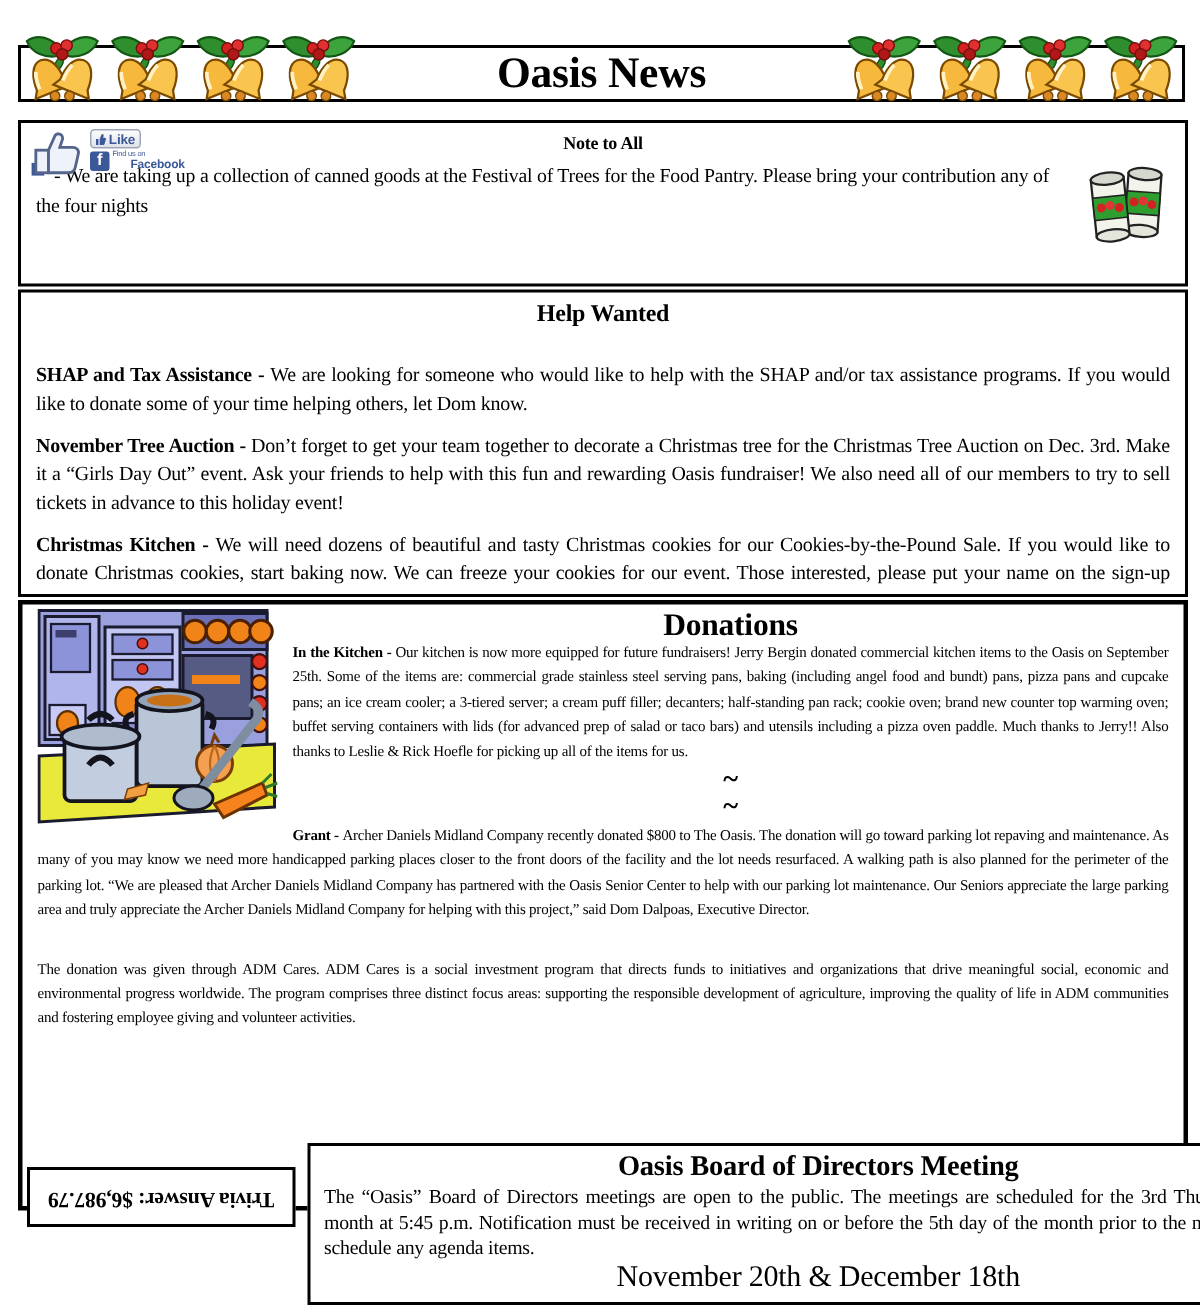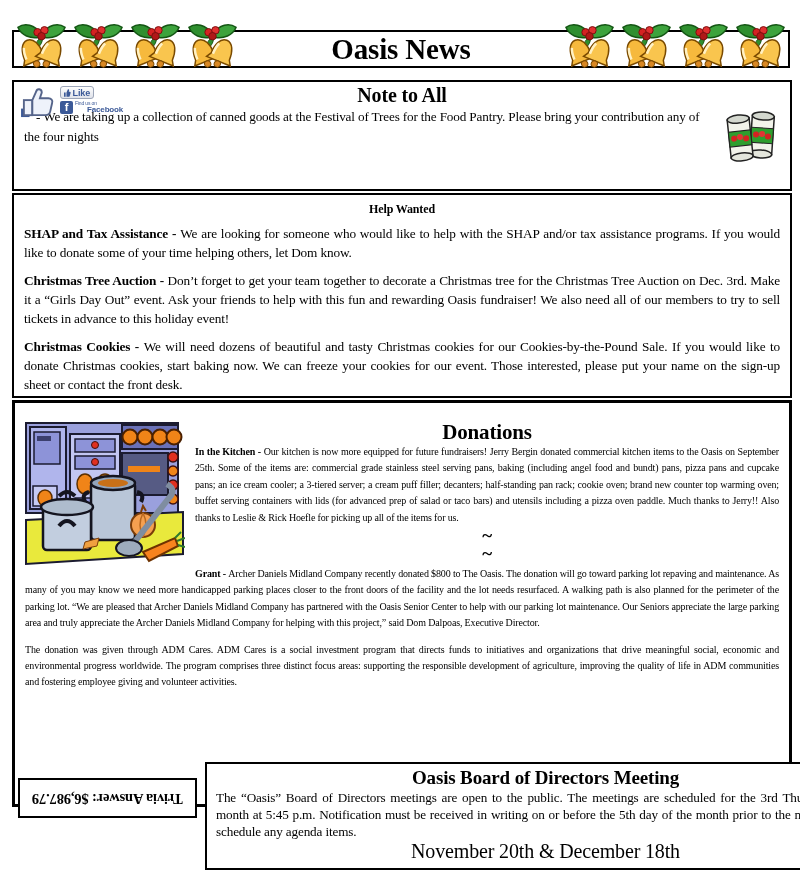--- a/index.html
+++ b/index.html
@@ -15,50 +15,50 @@
   
   #masthead { left:12px; top:30px; width:778px; height:38px; }
   #masthead h1 { font-size:29px; line-height:34px; }
   .bellrow { position:absolute; top:21px; height:54px; display:flex; z-index:5; }
   #bells-left { left:13px; }
   #bells-right { left:561px; }
   .bell { width:57px; height:54px; }
 
   
   #note { left:12px; top:80px; width:780px; height:111px; padding:1px 10px 0 10px; }
-  #note h2 { font-size:20px; line-height:24px; }
+  #note h2 { font-size:12px; line-height:24px; }
   #note p { font-size:13.2px; line-height:20px; text-indent:12px; margin-bottom:4px; }
   #fb-widget { position:absolute; left:5px; top:4px; display:flex; gap:3px; align-items:flex-start; }
   #big-thumb { width:38px; height:32px; }
   .fb-col { display:flex; flex-direction:column; gap:2px; font-family:"Liberation Sans","DejaVu Sans",sans-serif; }
   .like-btn { display:inline-flex; align-items:center; gap:2px; width:34px; height:13px;
     border:1px solid #9ca5b8; border-radius:3px; padding:4px 3px;
     background:linear-gradient(#fdfdfd,#dfe2ea); font-size:9px; font-weight:bold; color:#3b5998; }
   .fb-badge { display:flex; align-items:center; gap:2px; }
   .fb-f { width:13px; height:13px; background:#3b5998; color:#fff; font-weight:bold;
     font-size:11px; line-height:13px; text-align:center; border-radius:2px; }
   .fb-badge-text { display:flex; flex-direction:column; color:#3b5998; }
   .fb-badge-text .l1 { font-size:5px; line-height:5px; }
   .fb-badge-text .l2 { font-size:8px; line-height:8px; font-weight:bold;padding-left:12px; }
   #cans { float:right; width:58px; height:56px; margin:0 0 2px 8px; }
 
   
   #help { left:12px; top:193px; width:780px; height:205px; padding:2px 10px; }
-  #help h2 { font-size:12px; line-height:25px; margin-bottom:2px; }
+  #help h2 { font-size:16px; line-height:25px; margin-bottom:18px; }
   #help p { font-size:13.3px; line-height:19px; text-align:justify; margin-bottom:9px; }
 
   
-  #don { left:12px; top:400px; width:780px; height:407px; border-width:3px; padding:17px 10px; }
+  #don { left:12px; top:400px; width:780px; height:407px; border-width:3px; padding:1px 10px; }
   #don h2 { font-size:21px; line-height:24px; }
   #don p { font-size:10px; line-height:16.4px; text-align:justify; }
   #kitchen { float:left; width:160px; height:146px; margin:2px 10px 2px 0; }
   .tilde { text-align:center; font-size:19px; line-height:17px; font-weight:bold; margin:1px 0; }
   #cooler-p { text-align:left; text-indent:300px; }
   #grant-p { margin-top:4px; }
-  #adm-p { margin-top:10px; }
+  #adm-p { margin-top:23px; }
 
   
   #board { left:205px; top:762px; width:681px; height:108px; padding:2px 9px; }
   #board h2 { font-size:19px; line-height:23px; }
   #board .body { font-size:13.2px; line-height:17px; text-align:justify; }
   #board .dates { text-align:center; font-size:20px; line-height:22px; }
 
   #trivia { left:18px; top:778px; width:179px; height:40px; display:flex; align-items:center; justify-content:center; }
   #trivia .inner { transform:rotate(180deg); font-weight:bold; font-size:14.5px; white-space:nowrap; }
 
@@ -165,22 +165,22 @@
         <circle cx="18" cy="30" r="3" fill="#e23434"></circle>
         <circle cx="24" cy="32" r="3" fill="#d42222"></circle>
     </g>
   </svg>
   <p>- We are taking up a collection of canned goods at the Festival of Trees for the Food Pantry.  Please bring your contribution any of the four nights</p>
 </section>
 
 <section id="help" class="box">
   <h2>Help Wanted</h2>
   <p><b>SHAP and Tax Assistance - </b><span>We are looking for someone who would like to help with the SHAP and/or  tax assistance programs.  If you would like to donate some of your time helping others, let Dom know.</span></p>
-  <p><b>Christmas Tree Auction - </b><span>Don’t forget to get your team together to decorate a Christmas tree for the Christmas Tree Auction on Dec. 3rd.  Make it a “Girls Day Out” event.  Ask your friends to help with this fun and rewarding Oasis fundraiser!   We also need all of our members to try to sell tickets in advance to this holiday event!</span></p>
-  <p><b>Christmas Cookies - </b><span>We will need dozens of beautiful and tasty Christmas cookies for our Cookies-by-the-Pound Sale.  If you would like to donate Christmas cookies, start baking now.  We can freeze your cookies for our event.  Those interested, please put your name on the sign-up sheet or contact the front desk.</span></p>
+  <p><b>November Tree Auction - </b><span>Don’t forget to get your team together to decorate a Christmas tree for the Christmas Tree Auction on Dec. 3rd.  Make it a “Girls Day Out” event.  Ask your friends to help with this fun and rewarding Oasis fundraiser!   We also need all of our members to try to sell tickets in advance to this holiday event!</span></p>
+  <p><b>Christmas Kitchen - </b><span>We will need dozens of beautiful and tasty Christmas cookies for our Cookies-by-the-Pound Sale.  If you would like to donate Christmas cookies, start baking now.  We can freeze your cookies for our event.  Those interested, please put your name on the sign-up sheet or contact the front desk.</span></p>
 </section>
 
 <section id="don" class="box">
   <svg id="kitchen" viewBox="0 0 160 146">
     <rect x="1" y="1" width="152" height="90" fill="#9aa0dd" stroke="#1b1b30" stroke-width="2"></rect>
     <rect x="5" y="5" width="36" height="82" fill="#b0b5ec" stroke="#1b1b30" stroke-width="2"></rect>
     <rect x="9" y="10" width="26" height="32" fill="#8d93d8" stroke="#1b1b30" stroke-width="1.5"></rect>
     <rect x="12" y="14" width="14" height="5" fill="#3c3f6e"></rect>
     <rect x="8" y="64" width="24" height="20" fill="#c6caf4" stroke="#1b1b30" stroke-width="1.5"></rect>
     <ellipse cx="20" cy="76" rx="7" ry="8" fill="#f08418" stroke="#5e3000" stroke-width="1.5"></ellipse>

